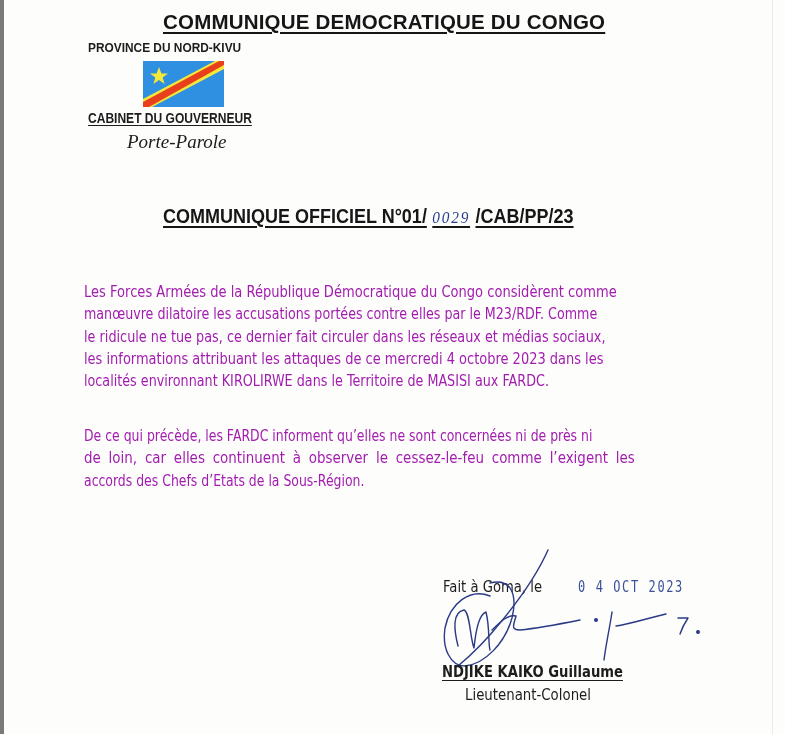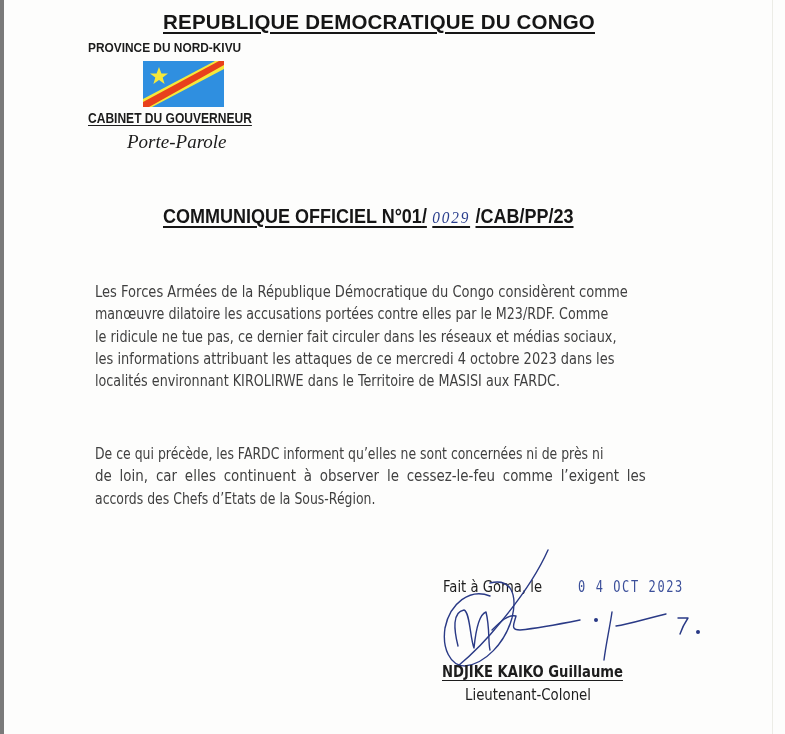--- a/index.html
+++ b/index.html
@@ -90,31 +90,30 @@
       letter-spacing: 2px;
       padding: 0 6px;
     }
     .para {
       position: absolute;
       left: 84px;
       width: 660px;
       font-family: "DejaVu Sans", sans-serif;
       font-size: 15.2px;
       line-height: 22.3px;
-      color: #404040;
+      color: #a21caf;
       text-align: justify;
-      margin-left: 11px;
     }
     .para .line {
       display: block;
       white-space: nowrap;
       transform-origin: left top;
     }
     .para1 { top: 281px; }
-    .para2 { top: 443px; }
+    .para2 { top: 425px; }
     .place-date {
       left: 443px; top: 578px;
       font-family: "DejaVu Sans", sans-serif;
       font-size: 15.5px;
       transform: scaleX(0.85);
       transform-origin: left top;
       color: #1d1d1d;
     }
     .stamp-date {
       left: 578px; top: 578px;
@@ -148,21 +147,21 @@
       transform-origin: left top;
       color: #1d1d1d;
     }
   </style>
 </head>
 <body>
 
 <div class="left-edge"></div>
 <div class="right-fold"></div>
 
-<div class="abs country">REPUBLIQUE DEMOCRATIQUE DU CONGO</div>
+<div class="abs country">COMMUNIQUE DEMOCRATIQUE DU CONGO</div>
 <div class="abs province">PROVINCE DU NORD-KIVU</div>
 
 <svg class="abs flag" viewBox="0 0 81 46" xmlns="http://www.w3.org/2000/svg">
   <rect x="0" y="0" width="81" height="46" fill="#2f8fe0"></rect>
   <polygon points="0,38 72,0 81,0 81,8 9,46 0,46" fill="#f6e83a"></polygon>
   <polygon points="0,41 76,0 81,0 81,4 6,46 0,46" fill="#e8401c"></polygon>
   <polygon points="16,6 18.4,12.5 25,12.6 19.7,16.6 21.6,23 16,19.1 10.4,23 12.3,16.6 7,12.6 13.6,12.5" fill="#f6e83a"></polygon>
 </svg>
 
 <div class="abs cabinet">CABINET DU GOUVERNEUR</div>

